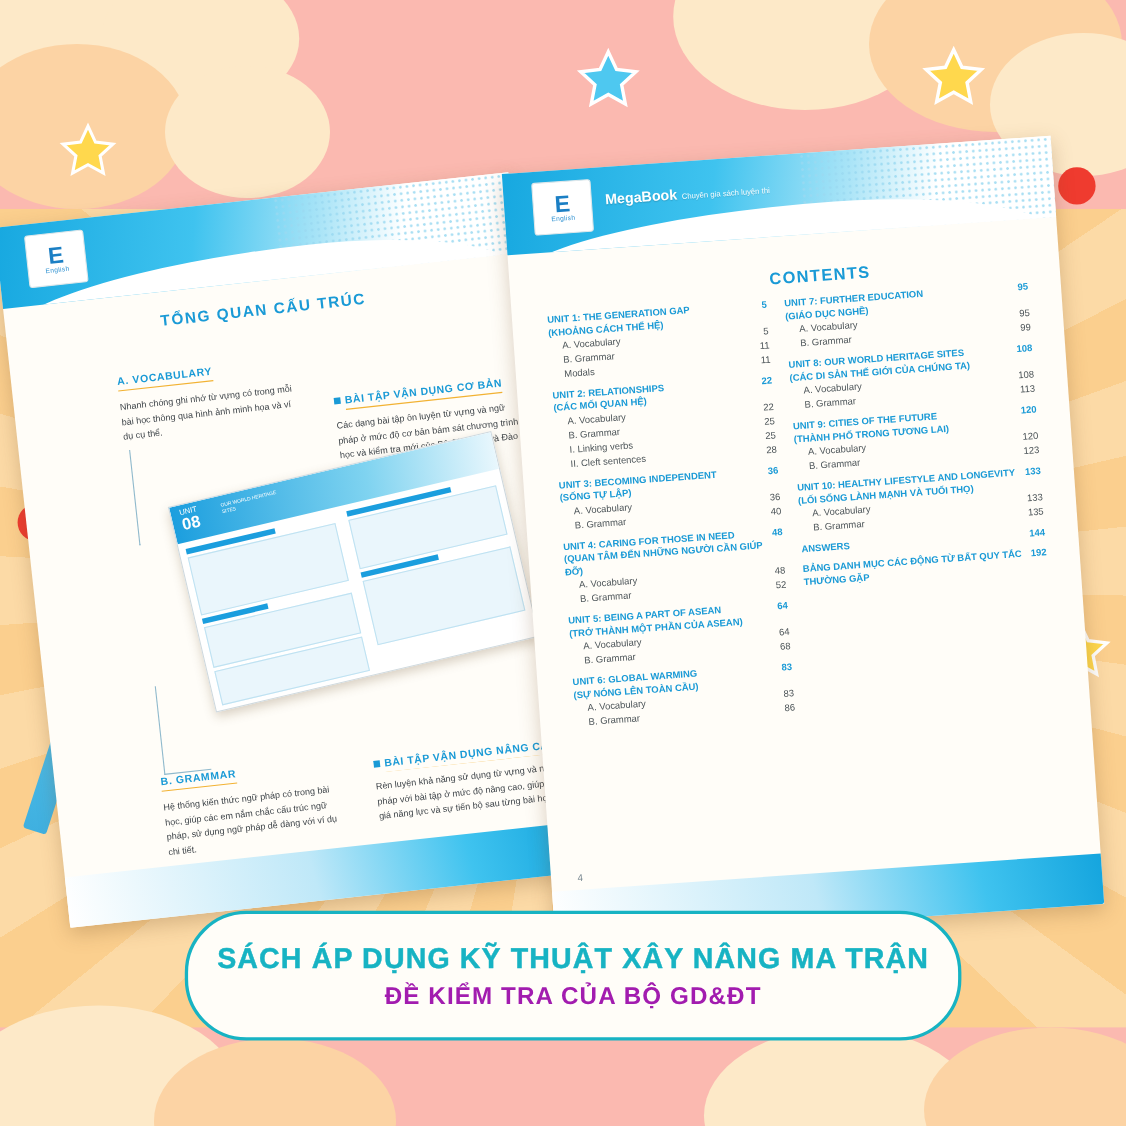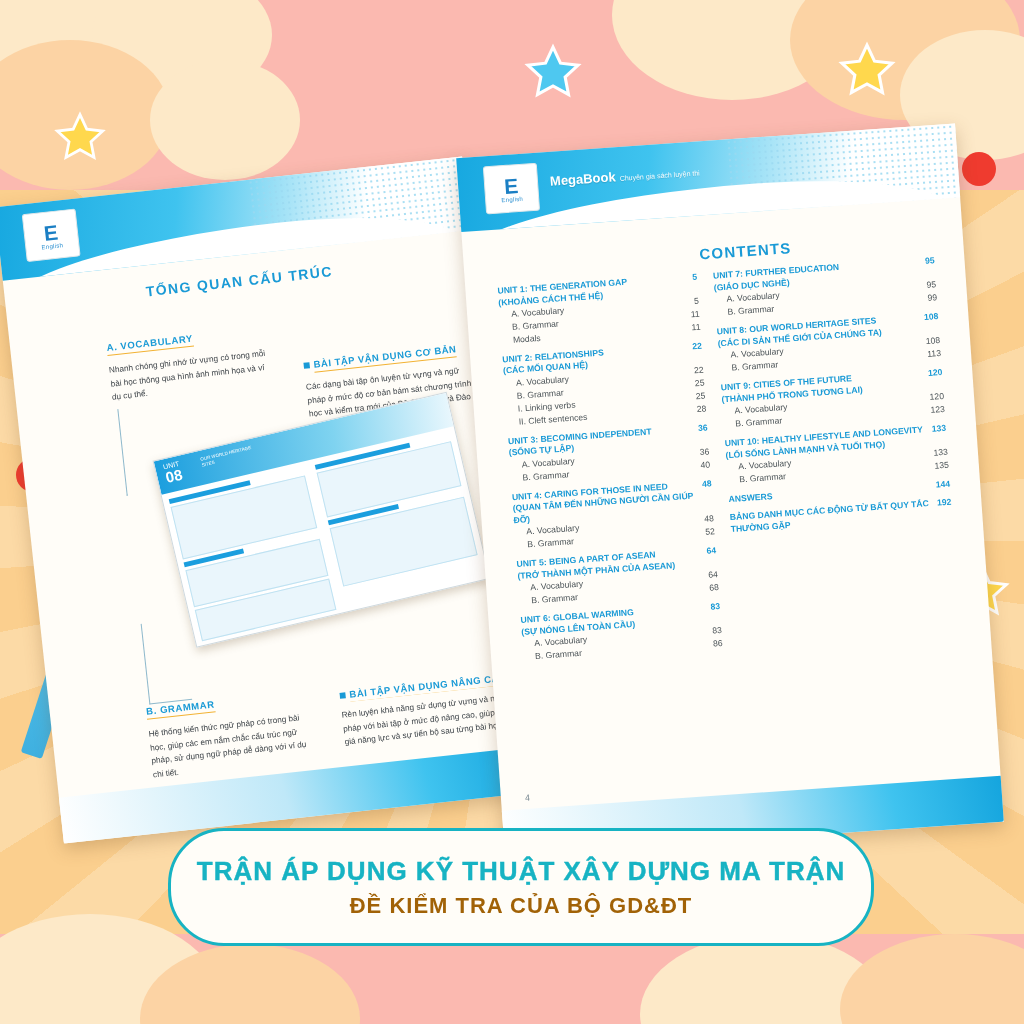--- a/index.html
+++ b/index.html
@@ -114,21 +114,21 @@
   .banner{
     position:absolute;left:168px;top:828px;width:700px;height:112px;
     background:#fffdf8;border:3px solid #17b3c3;border-radius:56px;
     display:flex;flex-direction:column;align-items:center;justify-content:center;
   }
   .banner .l1{
     font-weight:bold;font-size:26px;color:#17b3c3;letter-spacing:1px;
     -webkit-text-stroke:0.4px #17b3c3;
   }
   .banner .l2{
-    font-weight:bold;font-size:22px;color:#a16207;letter-spacing:1px;margin-top:6px;
+    font-weight:bold;font-size:22px;color:#a21caf;letter-spacing:1px;margin-top:6px;
   }
   
   .pencil{position:absolute;width:22px;border-radius:3px;}
   
   .eblock{position:absolute;left:880px;top:676px;font-weight:bold;font-size:118px;color:#2fd08a;
     text-shadow:5px 5px 0 #13a36a, 9px 9px 0 #0e8a5a;line-height:1;transform:rotate(-4deg);}
 </style>
 </head>
 <body>
 
@@ -384,15 +384,15 @@
         <div>BẢNG DANH MỤC CÁC ĐỘNG TỪ BẤT QUY TẮC THƯỜNG GẶP</div>
         <div class="pg">192</div>
       </div>
     </div>
 
   <div class="pg-num">4</div>
   <div class="footer-wave"></div>
 </div>
 
 <div class="banner">
-  <div class="l1">TRẬN ÁP DỤNG KỸ THUẬT XÂY DỰNG MA TRẬN</div>
+  <div class="l1">SÁCH ÁP DỤNG KỸ THUẬT XÂY NÂNG MA TRẬN</div>
   <div class="l2">ĐỀ KIỂM TRA CỦA BỘ GD&amp;ĐT</div>
 </div>
 
 </body></html>

